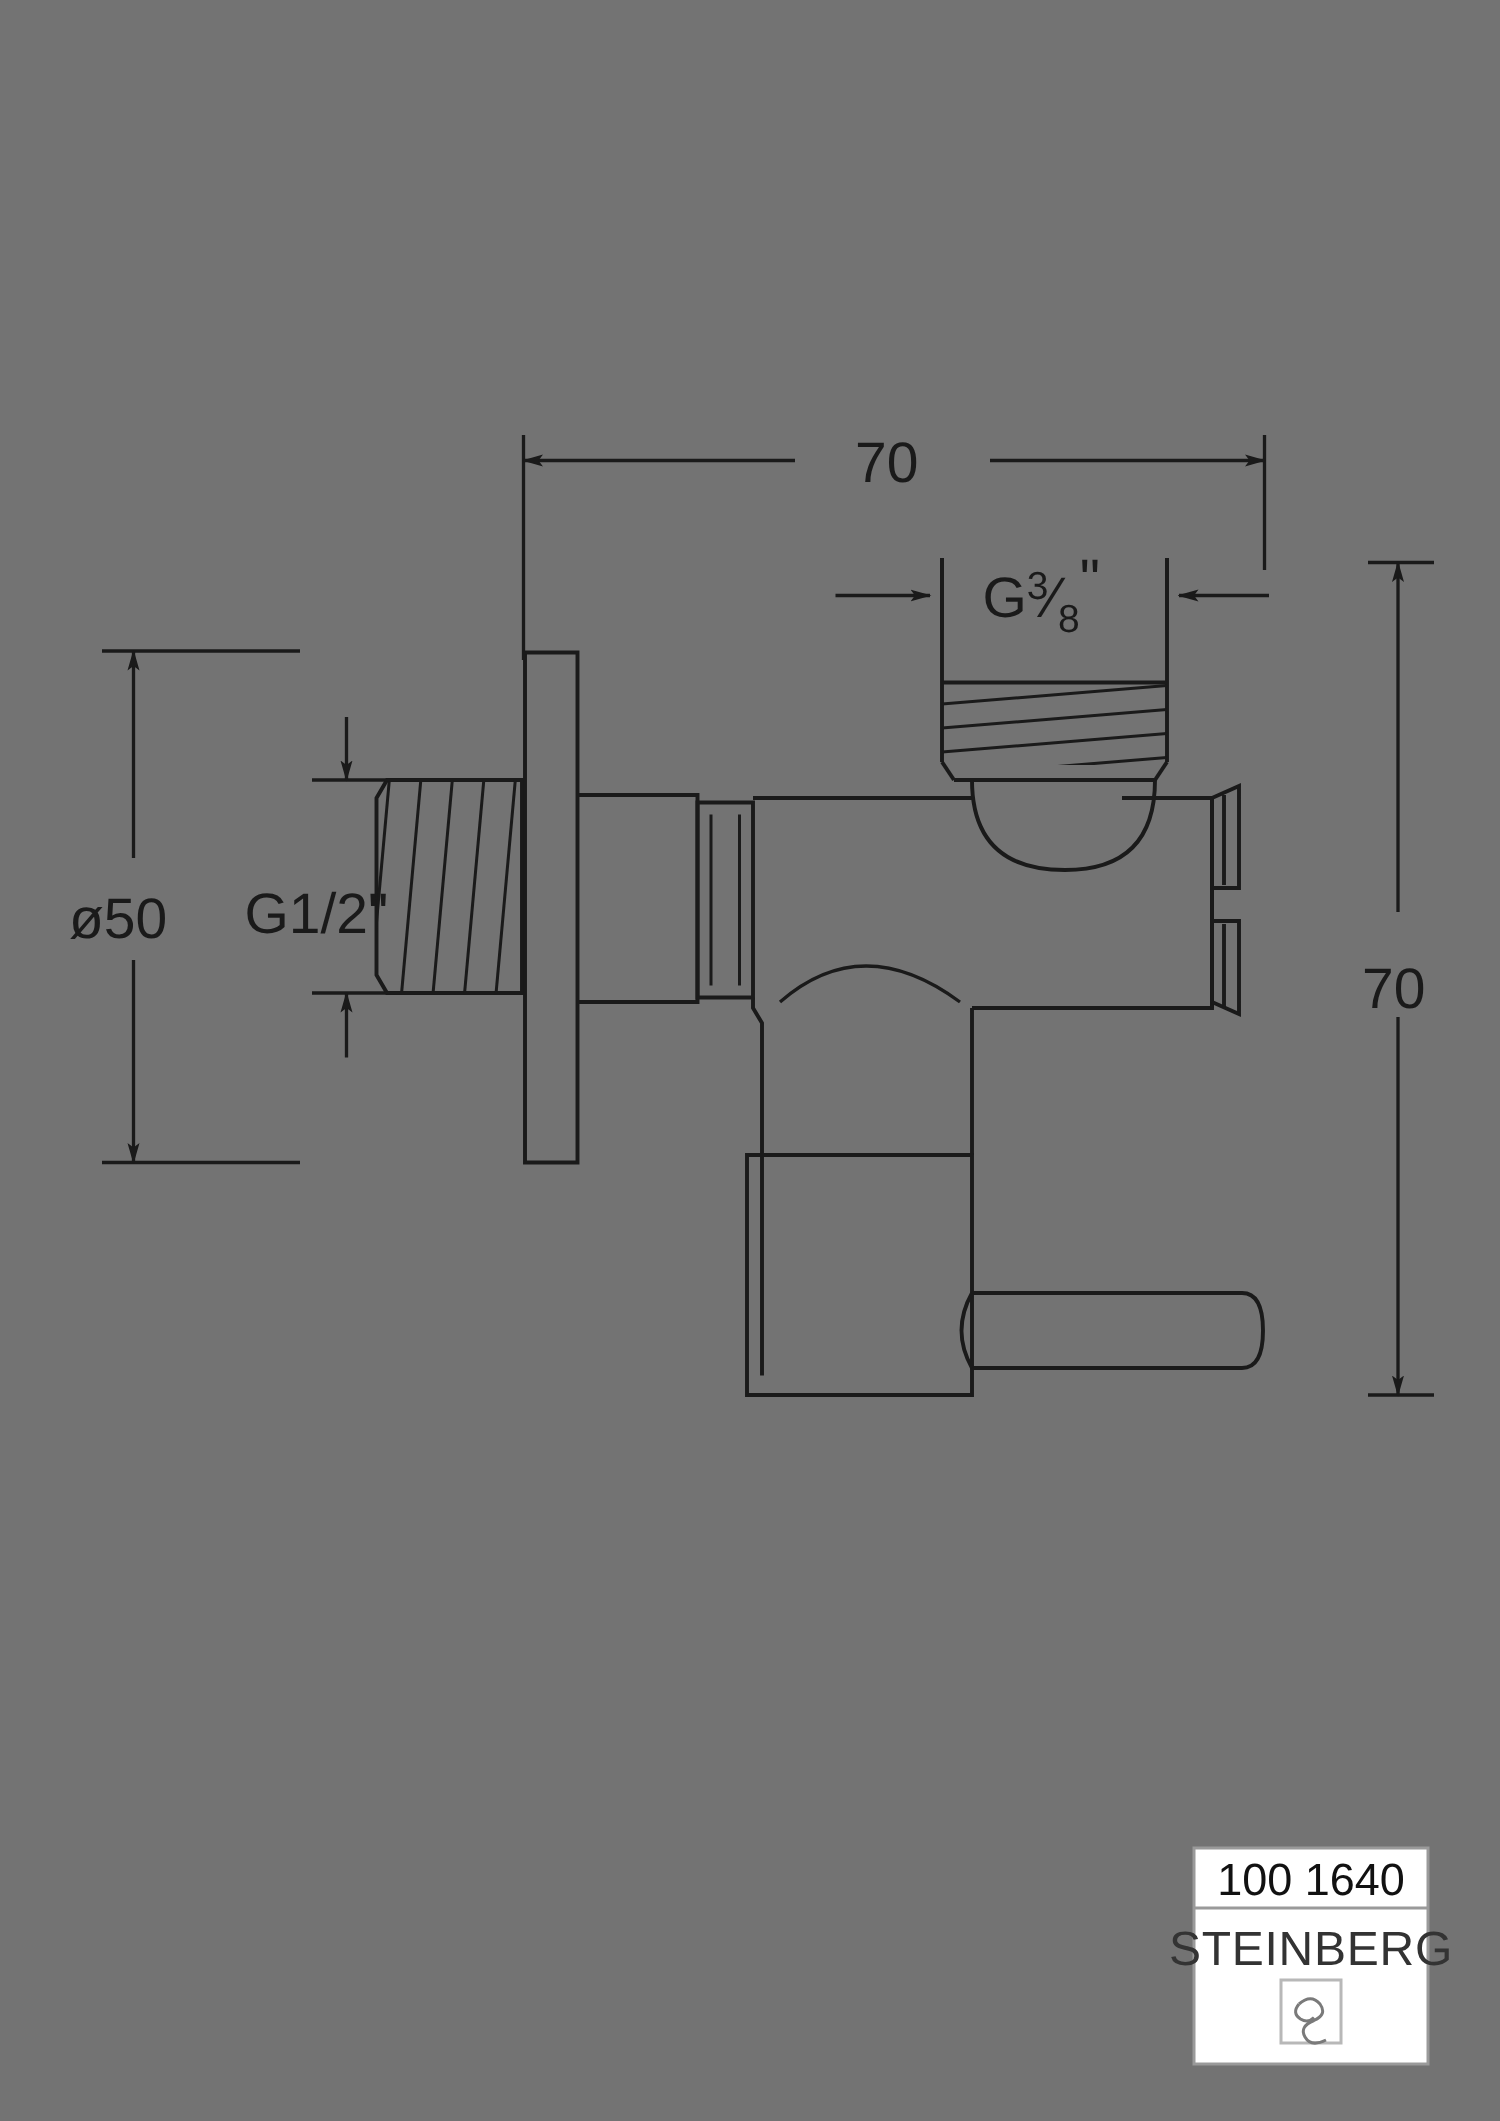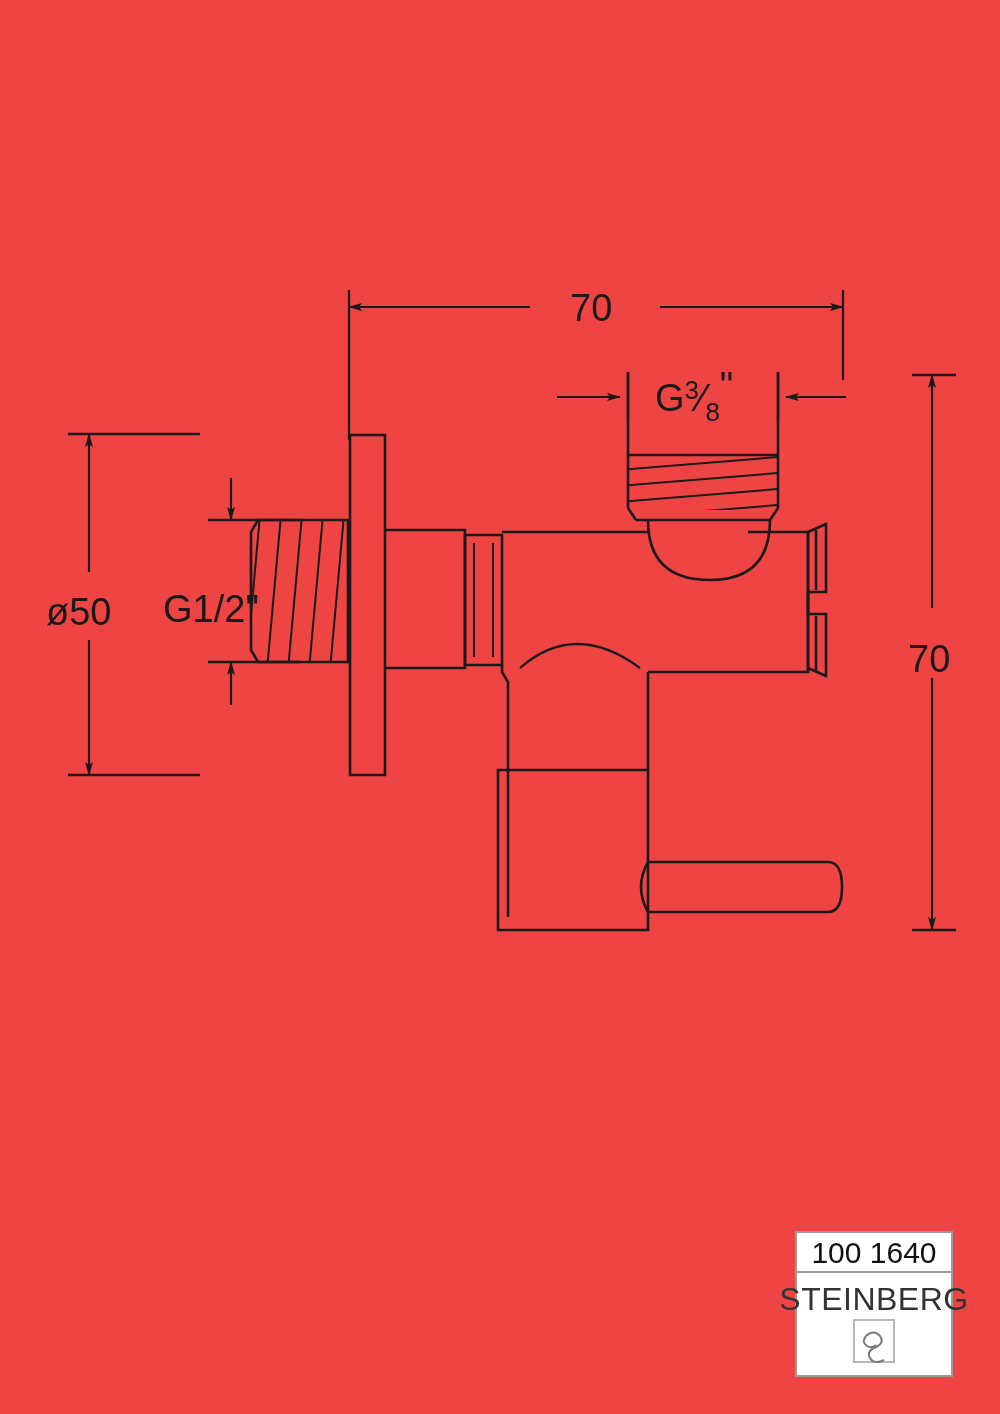--- a/index.html
+++ b/index.html
@@ -10,21 +10,21 @@
   body {
     width: 1000px;
     height: 1414px;
     font-family: "Liberation Sans", sans-serif;
     overflow: hidden;
   }
   #sheet {
     position: relative;
     width: 1000px;
     height: 1414px;
-    background: #ef4444;
+    background: #737373;
   }
   #drawing {
     position: absolute;
     left: 0;
     top: 0;
   }
   .dim-text {
     font-family: "Liberation Sans", sans-serif;
     font-size: 38px;
     fill: #1a1a1a;

